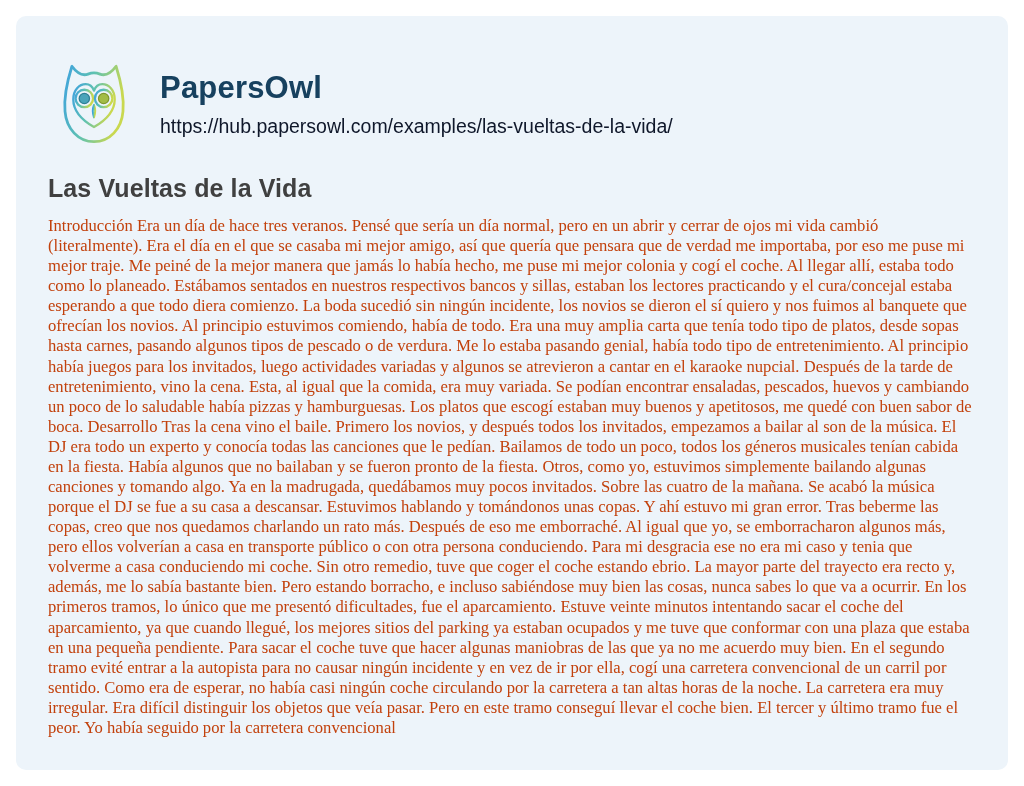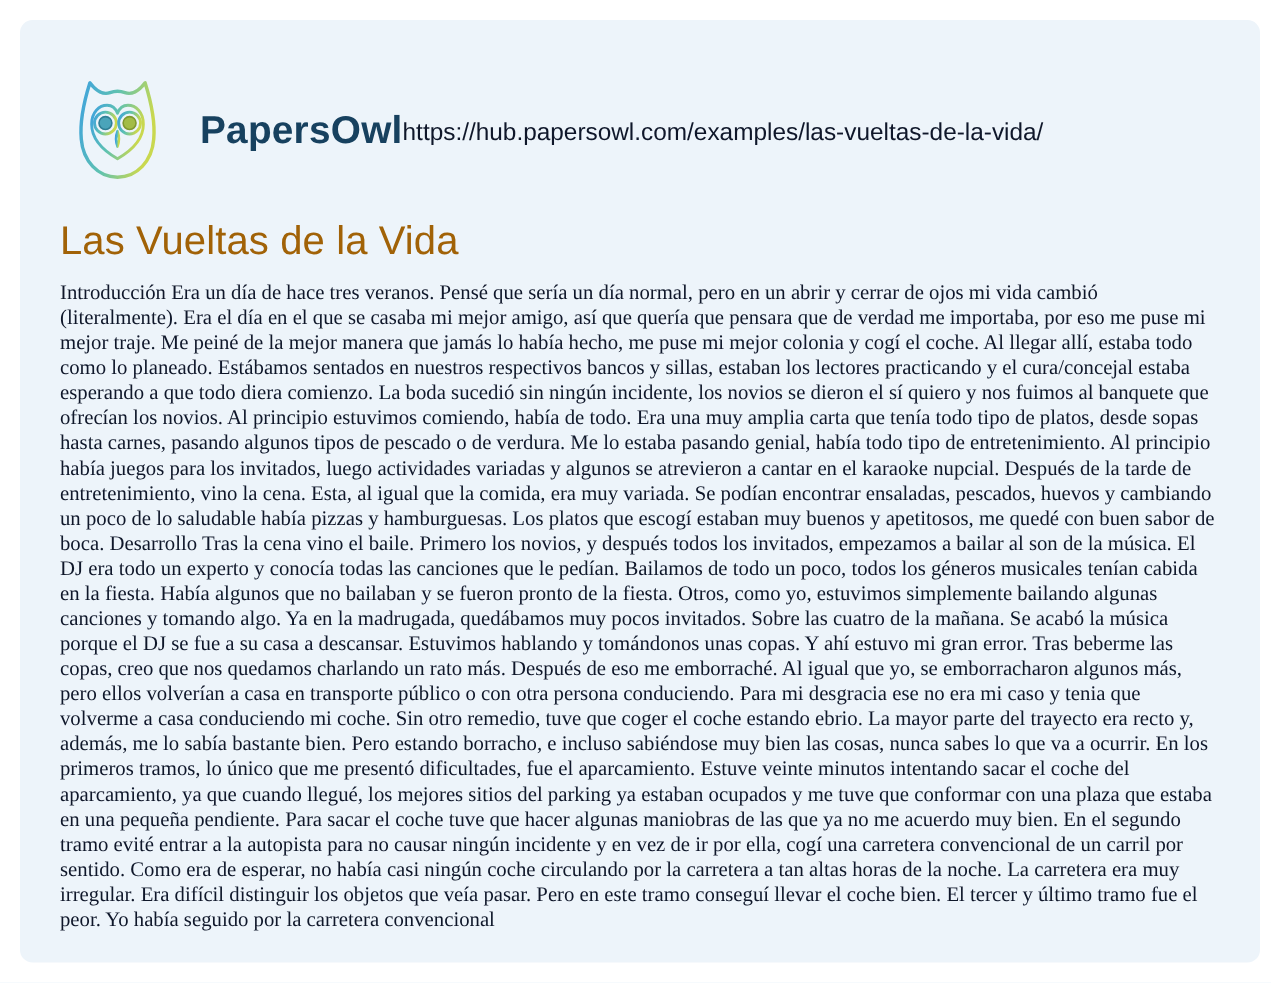--- a/index.html
+++ b/index.html
@@ -24,48 +24,48 @@
     align-items: center;
     gap: 20px;
   }
   .logo {
     width: 92px;
     height: 92px;
     flex: 0 0 auto;
     cursor: pointer;
   }
   .logo svg { width: 100%; height: 100%; display: block; }
-  .brand-block { display: flex; flex-direction: row; }
+  .brand-block { display: flex; flex-direction: column; }
   .brand {
     font-size: 31px;
     font-weight: 700;
     letter-spacing: 0.2px;
     color: #17415f;
     cursor: pointer;
   }
   .url {
     margin-top: 9px;
     font-size: 19.5px;
     color: #0f172a;
     text-decoration: none;
     cursor: pointer;
   }
   .page-title {
     margin: 24px 0 13px 0;
-    font-size: 32px;
-    font-weight: 400;
-    color: #a16207;
+    font-size: 25px;
+    font-weight: 700;
+    color: #404040;
     letter-spacing: 0.1px;
   }
   .essay-body {
     margin: 0;
     font-family: "Liberation Serif", serif;
     font-size: 16.6px;
     line-height: 1.21;
-    color: #0f172a;
+    color: #c2410c;
     text-align: left;
   }
 </style>
 </head>
 <body>
 
 <div class="card">
 
   <div class="header">
 

